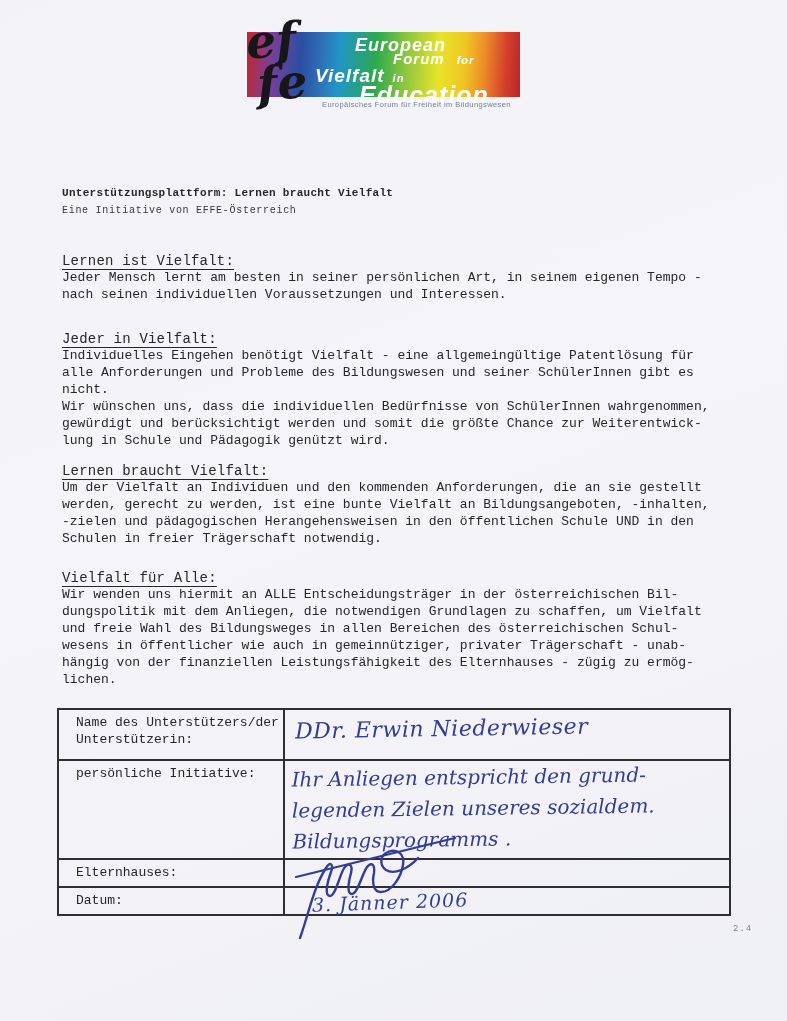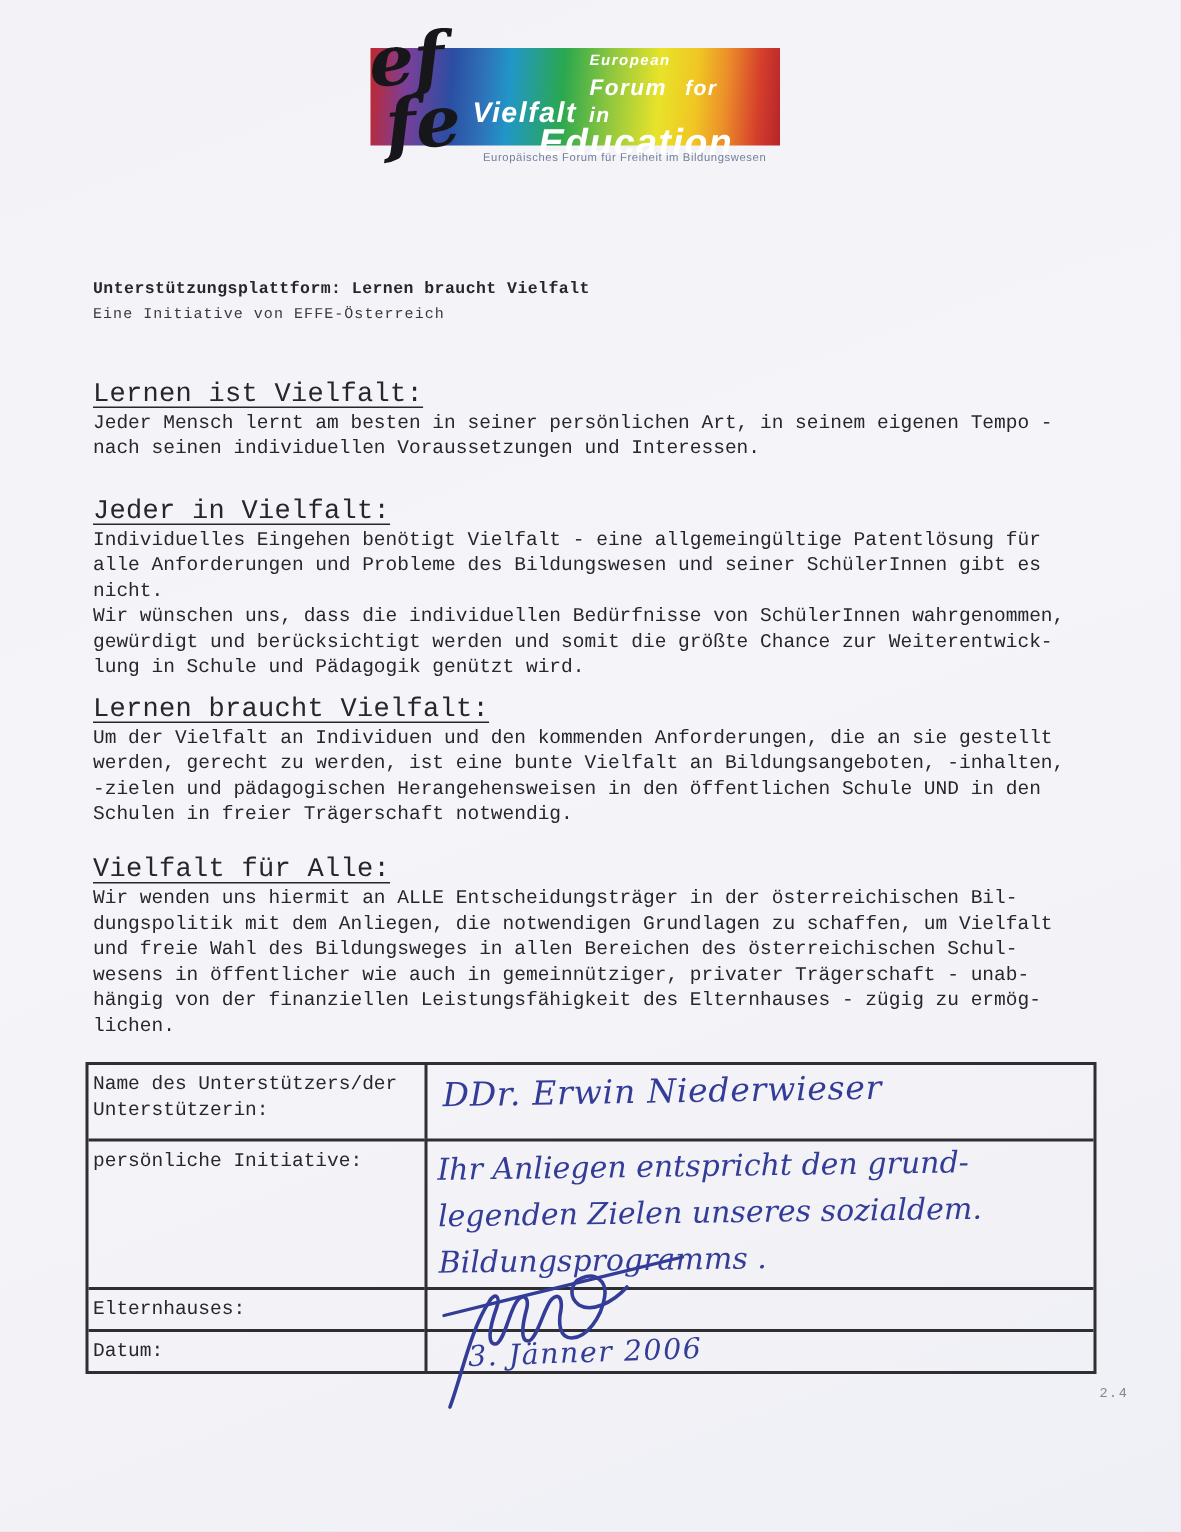--- a/index.html
+++ b/index.html
@@ -15,25 +15,25 @@
     position:absolute;left:7px;top:17px;width:273px;height:65px;
     background:linear-gradient(94deg,
       #c1272d 0%,#7c3f98 9%,#2b4ea2 20%,#2e73b8 28%,#2196c8 34%,
       #2ba84e 47%,#8dc63f 58%,#e8e32a 70%,#f0c623 79%,#ec8f2a 86%,
       #d5402b 94%,#b7242a 100%);
   }
   .bandline{
     position:absolute;color:#fff;font-family:"Liberation Sans",sans-serif;
     font-style:italic;font-weight:bold;letter-spacing:1px;white-space:nowrap;
   }
-  .bl1{left:108px;top:3px;font-size:10px;margin-left:38px;}
+  .bl1{left:108px;top:3px;font-size:18px;}
   .bl2{left:146px;top:18px;font-size:15px;}
   .bl3{left:68px;top:33px;font-size:19px;}
   .bl4{left:112px;top:49px;font-size:25px;}
-  .bsmall{font-size:14px;margin-left:12px;}
+  .bsmall{font-size:11px;margin-left:12px;}
   .bl3 .bsmall{margin-left:8px;}
   .effe{
     position:absolute;font-family:"DejaVu Serif",serif;font-style:italic;
     font-weight:bold;color:#17161a;line-height:1;
   }
   .effe-top{left:6px;top:2px;font-size:47px;transform:rotate(-4deg);}
   .effe-bottom{left:17px;top:44px;font-size:47px;transform:rotate(-4deg);}
   .logo-subtitle{
     position:absolute;left:322px;top:100px;
     font-family:"Liberation Sans",sans-serif;font-size:7.5px;
@@ -41,33 +41,33 @@
   }
 
   
   .doc-title{position:absolute;left:62px;top:187px;}
   .doc-title .h1{font-size:11px;font-weight:bold;letter-spacing:0.3px;}
   .doc-title .sub{margin-top:6px;font-size:10px;letter-spacing:0.7px;color:#38383e;}
 
   .section{position:absolute;left:62px;width:680px;}
   .s1{top:253px}.s2{top:331px}.s3{top:463px}.s4{top:570px}
   .section .h2{
-    font-size:18px;letter-spacing:0.2px;
+    font-size:14px;letter-spacing:0.2px;
     text-decoration:underline;text-underline-offset:4px;
   }
   .section .body{margin-top:0;font-size:13px;line-height:17px;white-space:pre;}
 
   
   .ftable{
     position:absolute;left:57px;top:708px;width:670px;
     border:2px solid #2e2e33;display:grid;
     grid-template-columns:224px 1fr;
     grid-template-rows:49px 99px 28px 28px;
   }
-  .cell{border-top:2px solid #2e2e33;padding:4px 3px;font-size:13px;line-height:17px;}
+  .cell{border-top:2px solid #2e2e33;padding:4px 17px;font-size:13px;line-height:17px;}
   .cell.r1{border-top:none;}
   .cell.value{border-left:2px solid #2e2e33;}
   .cell.label{white-space:pre;}
 
   
   .hand{
     position:absolute;font-family:"DejaVu Serif",serif;font-style:italic;
     color:#333d98;
   }
   .hand-name{left:295px;top:716px;font-size:22px;letter-spacing:0.5px;transform:rotate(-1deg);}

